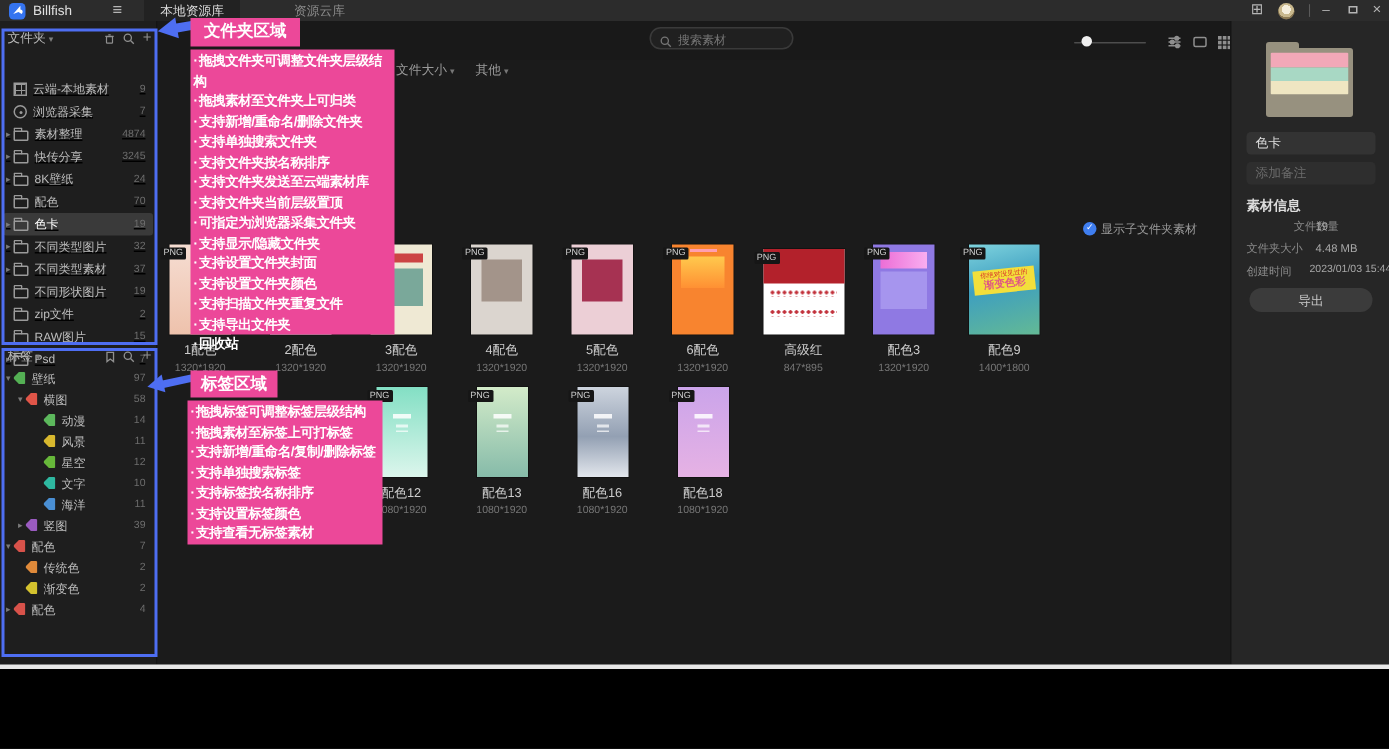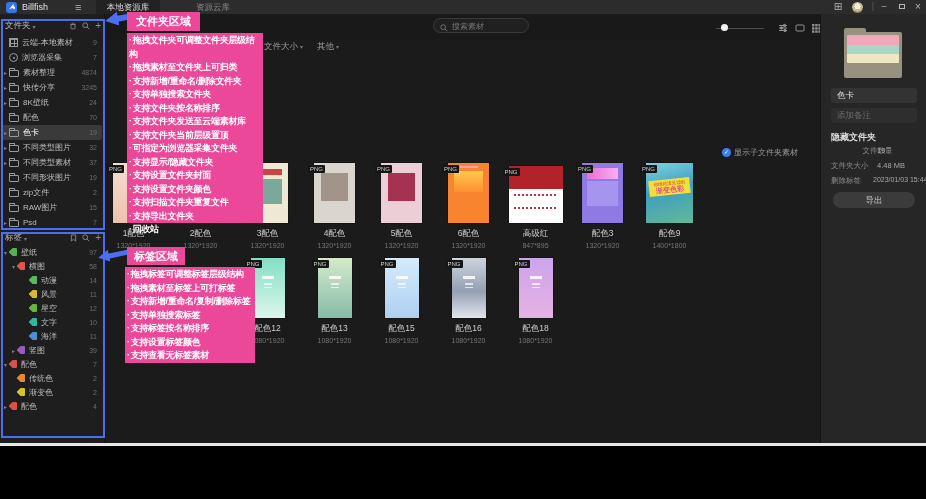--- a/index.html
+++ b/index.html
@@ -36,21 +36,21 @@
   
   .sidebar{position:absolute;left:0;top:14px;width:105px;bottom:3px;background:#1e1e1e;border-right:1px solid #141414;padding-left:27px;}
   .side-head{position:absolute;left:5px;right:3px;height:12px;display:flex;align-items:center;color:#b9b9b9;}
   .side-head .ttl{font-size:8.5px;}
   .side-head .car{font-size:6px;color:#7d7d7d;margin-left:2px;}
   .side-head .sp{flex:1;}
   .side-head .hico{margin-left:5px;color:#8f8f8f;display:flex;align-items:center;}
   .plus{font-size:10px;line-height:10px;color:#8f8f8f;}
   .fh{top:6px;} .th{top:218px;}
   .slist{position:absolute;left:2px;right:2px;}
-  .flist{top:21px;} .tlist{top:231px;}
+  .flist{top:38px;text-decoration:underline;} .tlist{top:231px;}
   .srow{display:flex;align-items:center;height:15px;padding-right:5px;border-radius:2px;}
   .tlist .srow{height:14px;}
   .srow .car{width:7px;font-size:6px;color:#7a7a7a;text-align:center;flex:none;}
   .srow .nm{font-size:8px;color:#bdbdbd;margin-left:4px;white-space:nowrap;overflow:hidden;flex:1;}
   .srow .ct{font-size:7px;color:#6d6d6d;margin-left:3px;}
   .srow.sel{background:#3a3a3a;} .srow.sel .nm{color:#fff;}
   .ficon{position:relative;width:10px;height:7px;border:1px solid #9a9a9a;border-radius:1px;flex:none;margin-top:2px;}
   .ficon:before{content:'';position:absolute;left:-1px;top:-3px;width:4px;height:2px;border:1px solid #9a9a9a;border-bottom:none;border-radius:1px 1px 0 0;}
   .gicon{width:9px;height:9px;flex:none;
      background-image:linear-gradient(#9a9a9a 1px,transparent 1px),linear-gradient(90deg,#9a9a9a 1px,transparent 1px);
@@ -507,32 +507,20 @@
             <div class="mark1"></div>
             <div class="mark2"></div>
             <div class="mark3"></div>
           </div>
         </div>
         <div class="gname">配色13</div>
         <div class="gdims">1080*1920</div>
       </div>
       <div class="cell">
         <div class="thumbwrap">
-          <div class="thumb" style="width: 34px; height: 60px; background: linear-gradient(rgb(214, 234, 251), rgb(174, 208, 241));">
-            <span class="badge">PNG</span>
-            <div class="mark1"></div>
-            <div class="mark2"></div>
-            <div class="mark3"></div>
-          </div>
-        </div>
-        <div class="gname">配色15</div>
-        <div class="gdims">1080*1920</div>
-      </div>
-      <div class="cell">
-        <div class="thumbwrap">
           <div class="thumb" style="width: 34px; height: 60px; background: linear-gradient(rgb(205, 212, 222), rgb(147, 160, 179) 55%, rgb(226, 230, 236));">
             <span class="badge">PNG</span>
             <div class="mark1"></div>
             <div class="mark2"></div>
             <div class="mark3"></div>
           </div>
         </div>
         <div class="gname">配色16</div>
         <div class="gdims">1080*1920</div>
       </div>
@@ -556,25 +544,25 @@
       <div class="body">
           <div class="cover">
             <div class="s1"></div>
             <div class="s2"></div>
             <div class="s3"></div>
           </div>
         </div>
     </div>
     <div class="pinput pname">色卡</div>
     <div class="pinput pnote">添加备注</div>
-    <div class="ptitle">隐藏文件夹</div>
+    <div class="ptitle">素材信息</div>
     <div id="info-rows">
         <div class="prow" style="top: 132px; text-align: center;"><span>文件数量</span><span class="v">19</span></div>
         <div class="prow" style="top: 147px;"><span>文件夹大小</span><span class="v">4.48 MB</span></div>
-        <div class="prow" style="top: 162px;"><span>删除标签</span><span class="v" style="font-size: 7px; left: 42px;">2023/01/03 15:44</span></div>
+        <div class="prow" style="top: 162px;"><span>创建时间</span><span class="v" style="font-size: 7px; left: 42px;">2023/01/03 15:44</span></div>
       </div>
     <div class="pbtn">导出</div>
   </div>
 
   <div class="anno-border ab1"></div>
   <div class="anno-border ab2"></div>
   <div class="arrowg ar1">
       <span class="tri"></span>
       <span class="tail"></span>
     </div>

